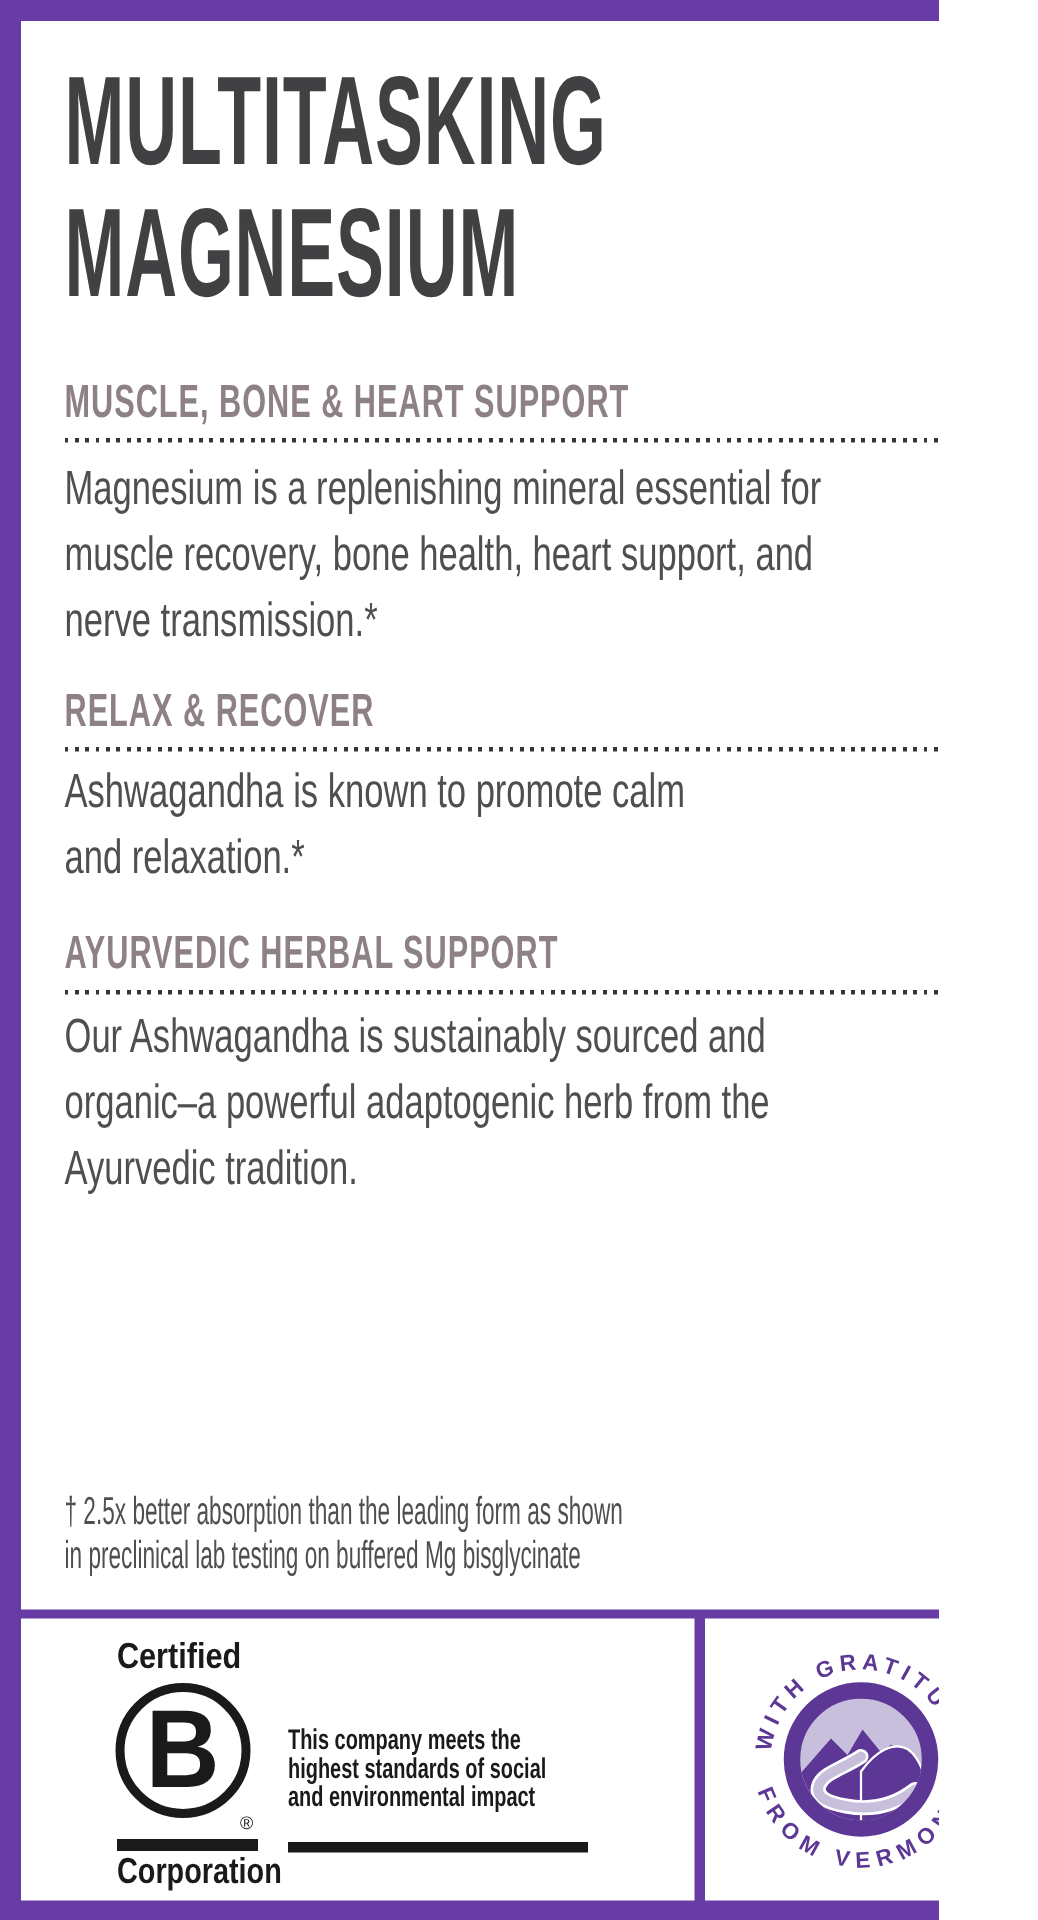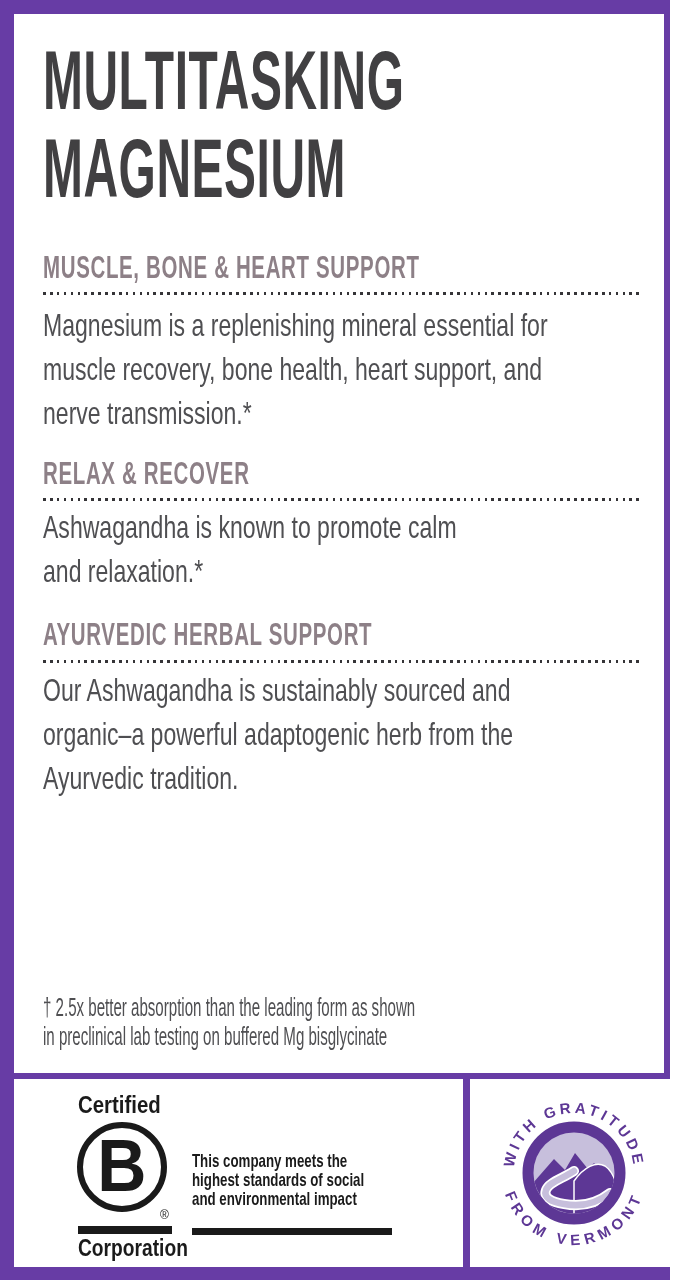--- a/index.html
+++ b/index.html
@@ -1,17 +1,17 @@
 <!DOCTYPE html>
 <html style="--frame: #673CA5; --title: #414042; --heading: #8D8087; --body: #4F4F52; --dots: #353437; --black: #1A1A1A; --badge: #5D3795; --lavender: #C7BFDC;"><head>
 <meta charset="utf-8">
 <style>
   html,body{margin:0;padding:0;}
   body{font-family:"Liberation Sans","DejaVu Sans",sans-serif;}
-  .page{position:relative;width:626px;height:1280px;background:var(--frame,#673CA5);overflow:hidden;padding-left:44px;}
+  .page{position:relative;width:626px;height:1280px;background:var(--frame,#673CA5);overflow:hidden;}
   .panel{position:absolute;background:#FFFFFF;}
   .panel-main{left:14px;top:14px;width:650px;height:1059px;}
   .panel-bl{left:14px;top:1079px;width:449px;height:188px;}
   .panel-br{left:470px;top:1079px;width:208px;height:188px;}
 
   .t{position:absolute;transform-origin:0 0;}
   .t div{white-space:nowrap;}
 
   .title{left:43px;top:36px;font-size:84px;font-weight:bold;line-height:88px;
          letter-spacing:1px;color:var(--title,#414042);transform:scaleX(.57);}

